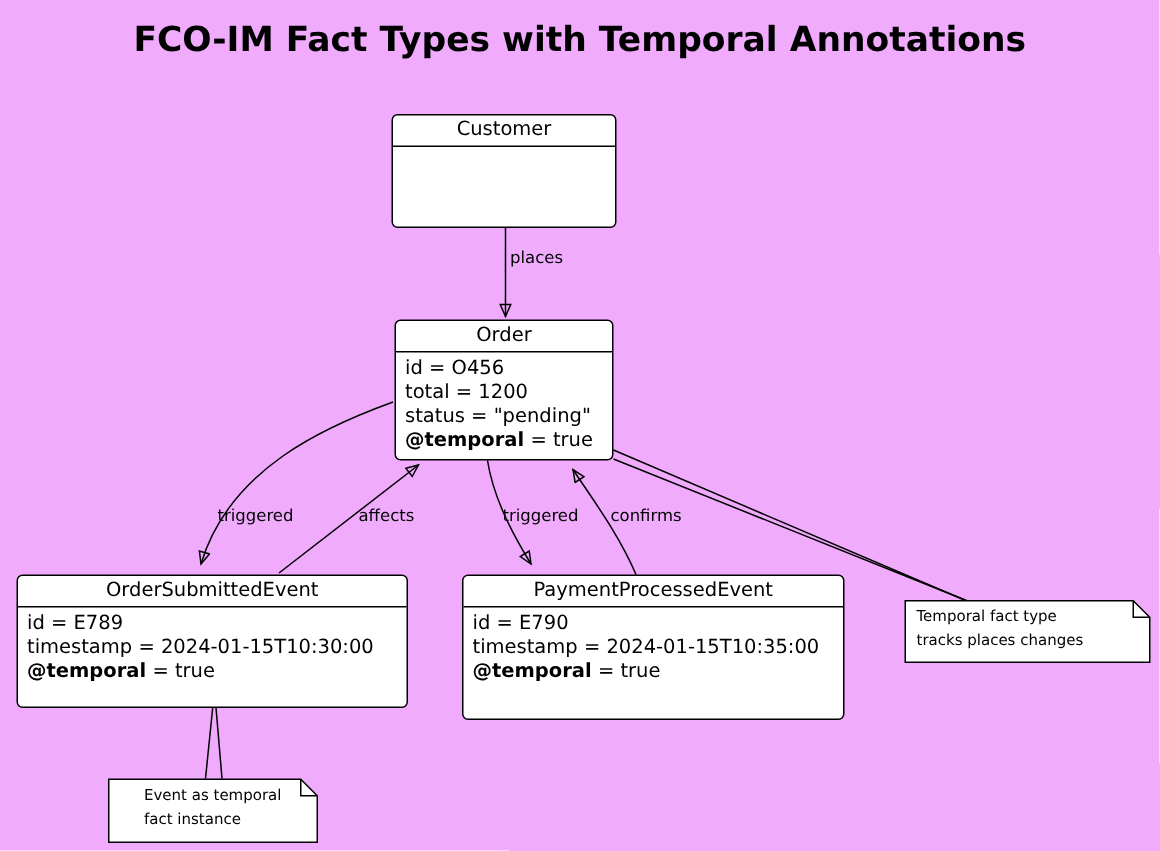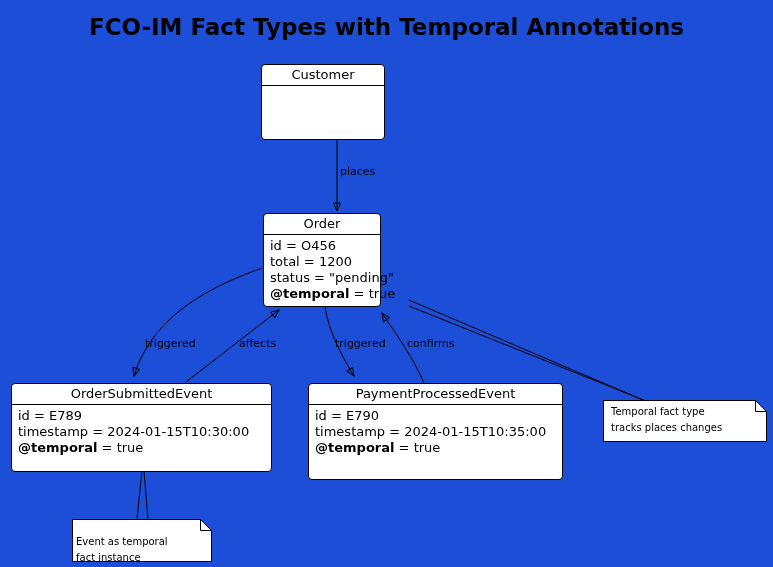--- a/index.html
+++ b/index.html
@@ -1,17 +1,17 @@
 <!DOCTYPE html>
 <html><head>
 <meta charset="utf-8">
 <style>
   html,body{margin:0;padding:0;background:#fff;}
   .canvas{
-    position:relative;width:773px;height:567px;background:#1d4ed8;
+    position:relative;width:773px;height:567px;background:#f0abfc;
     font-family:"DejaVu Sans","Liberation Sans",sans-serif;color:#000;overflow:hidden;
   }
   .diagram-title{
     position:absolute;top:14px;left:0;width:100%;text-align:center;
     font-size:23px;font-weight:bold;letter-spacing:0;
   }
   .edges{position:absolute;left:0;top:0;width:773px;height:567px;}
   .edges path,.edges line{stroke:#000;fill:none;stroke-width:1;}
   .edges .note-shape{fill:#fff;stroke:#000;stroke-width:1;}
   .obj{
@@ -59,25 +59,25 @@
     <path d="M143,460 L137,519"></path>
     <path d="M143,460 L148,519"></path>
 
     <path class="note-shape" d="M603.5,400.5 L755.5,400.5 L766.5,411.5 L766.5,441.5 L603.5,441.5 Z"></path>
     <path d="M755.5,400.5 L755.5,411.5 L766.5,411.5"></path>
 
     <path class="note-shape" d="M72.5,519.5 L200.5,519.5 L211.5,530.5 L211.5,561.5 L72.5,561.5 Z"></path>
     <path d="M200.5,519.5 L200.5,530.5 L211.5,530.5"></path>
   </svg>
 
-  <div class="obj" style="left:261px;top:64px;width:124px;height:76px;">
+  <div class="obj" style="left:261px;top:76px;width:150px;height:76px;">
     <div class="obj-title">Customer</div>
   </div>
 
-  <div class="obj" style="left:263px;top:213px;width:118px;height:94px;">
+  <div class="obj" style="left:263px;top:213px;width:146px;height:94px;">
     <div class="obj-title">Order</div>
     <div class="obj-body">
       <div class="row"><b></b><span>id = O456</span></div>
       <div class="row"><b></b><span>total = 1200</span></div>
       <div class="row"><b></b><span>status = "pending"</span></div>
       <div class="row"><b>@temporal</b><span> = true</span></div>
     </div>
   </div>
 
   <div class="obj" style="left:11px;top:383px;width:261px;height:89px;">
@@ -101,18 +101,18 @@
   <span class="edge-label" style="left:340px;top:165px;">places</span>
   <span class="edge-label" style="left:145px;top:337px;">triggered</span>
   <span class="edge-label" style="left:239px;top:337px;">affects</span>
   <span class="edge-label" style="left:335px;top:337px;">triggered</span>
   <span class="edge-label" style="left:407px;top:337px;">confirms</span>
 
   <div class="note-text" style="left:611px;top:404px;">
     <span>Temporal fact type</span>
     <span>tracks places changes</span>
   </div>
-  <div class="note-text" style="left:76px;top:523px;margin-top:11px;">
+  <div class="note-text" style="left:96px;top:523px;">
     <span>Event as temporal</span>
     <span>fact instance</span>
   </div>
 
 </div>
 
 </body></html>

